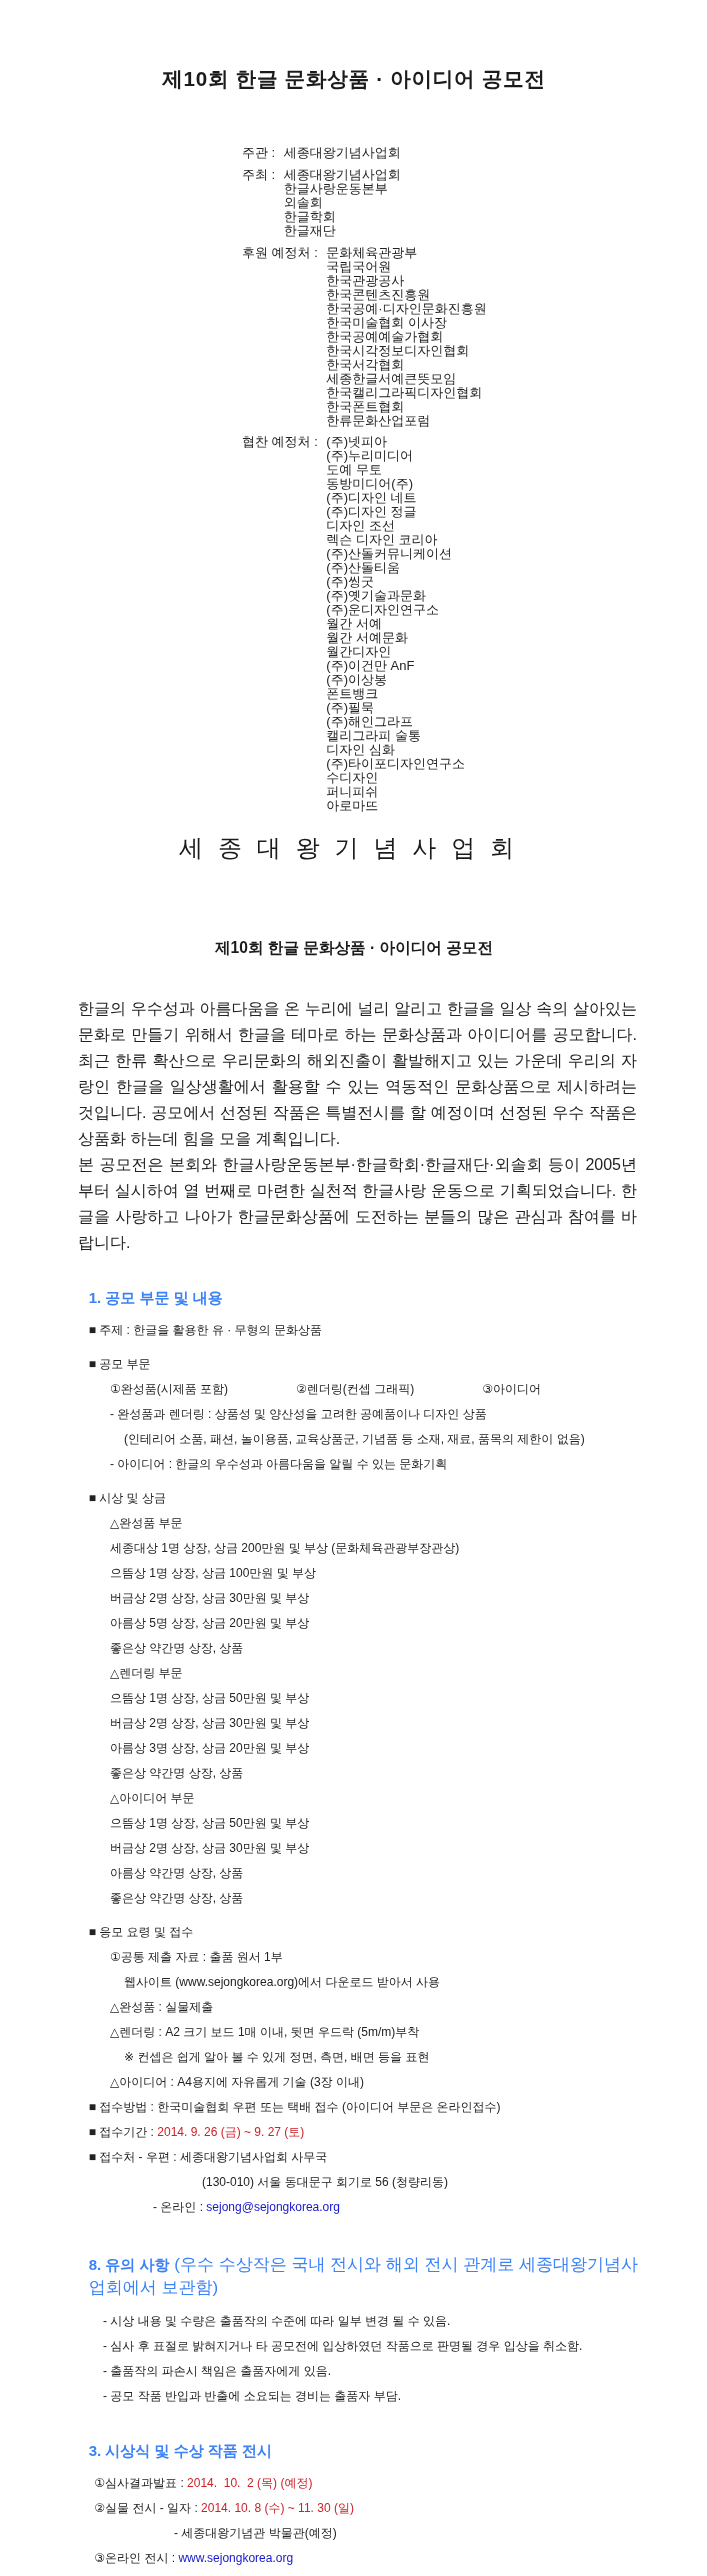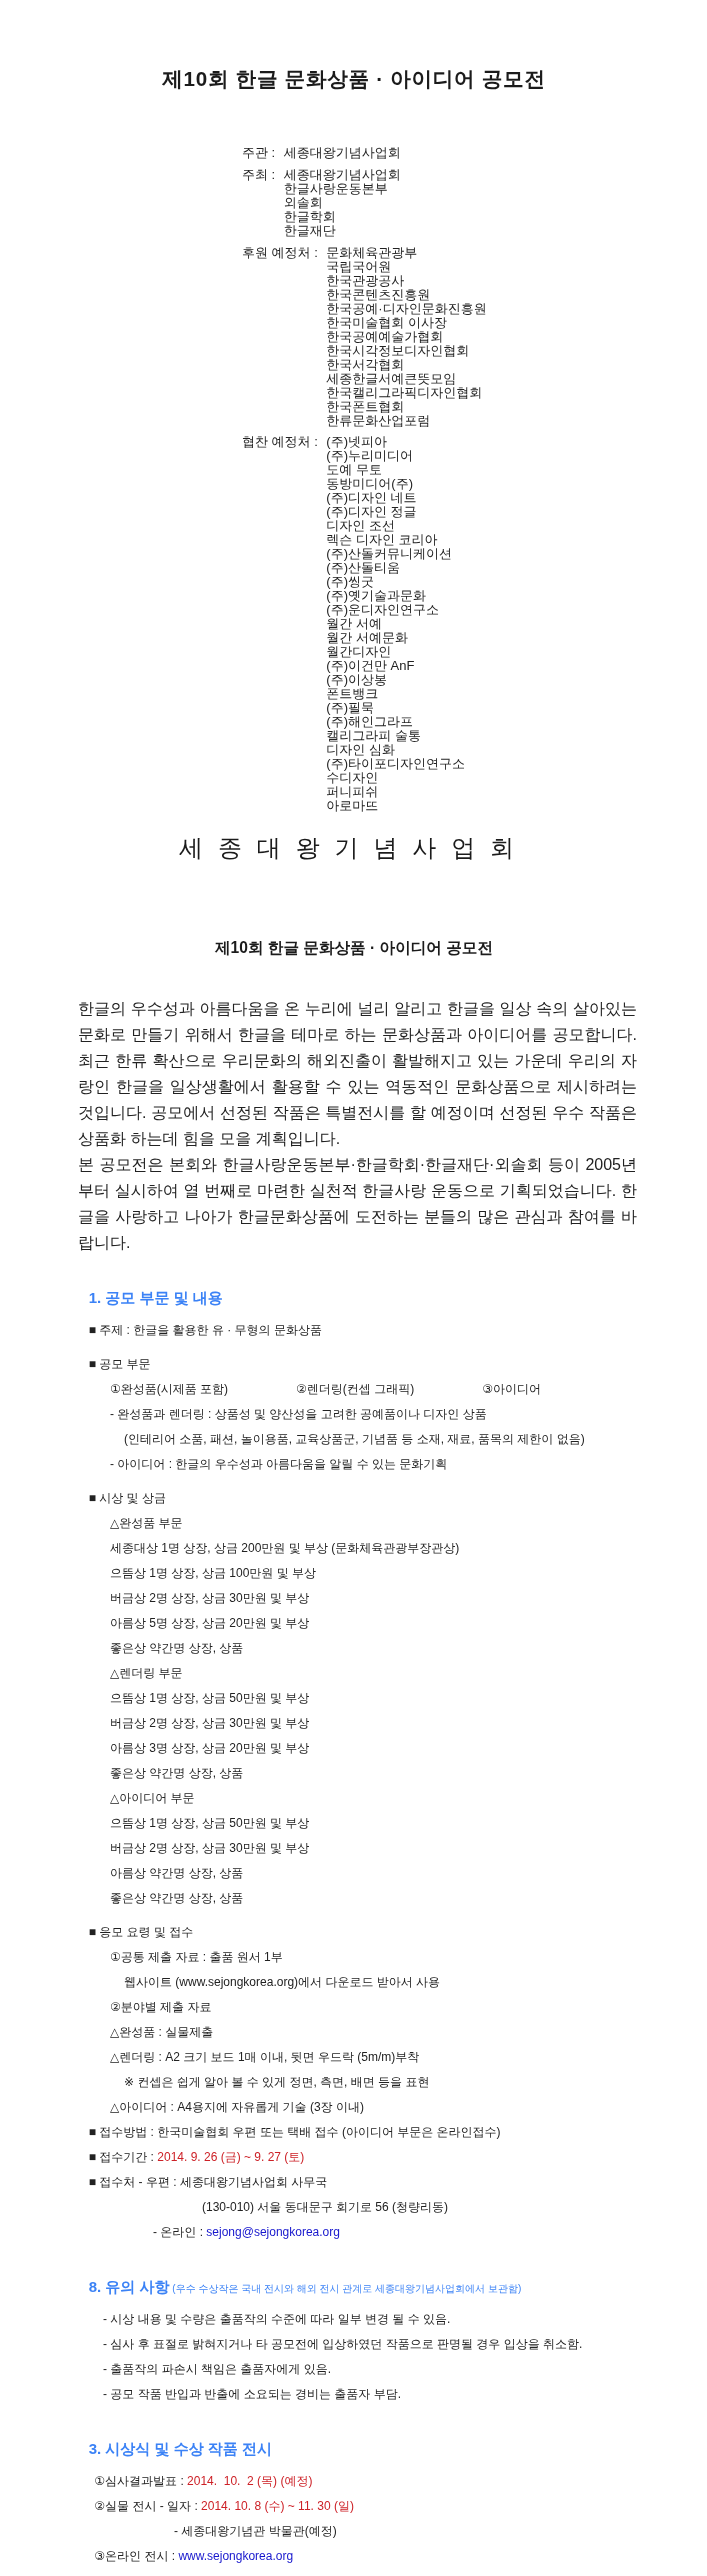--- a/index.html
+++ b/index.html
@@ -20,21 +20,21 @@
   .org-signature{
     margin-top:18.5px;text-align:center;font-size:24px;font-weight:400;
     letter-spacing:0.62em;color:#1b1b1b;
   }
   .body-title{margin:74px 0 0 0;text-align:center;font-size:15.6px;font-weight:bold;color:#1b1b1b;}
   .intro{margin:37px 71px 0 78px;width:559px;}
   .intro p{margin:0;font-size:16px;line-height:26px;text-align:justify;}
   #sections{margin-left:78px;width:568px;}
   .sec-heading{margin:33px 0 10px 0;padding-left:10.7px;font-size:15px;color:#3b82f6;}
   .sec-heading-text{font-weight:bold;}
-  .sec-heading-suffix{font-weight:normal;font-size:10px;}
+  .sec-heading-suffix{font-weight:normal;font-size:17px;}
   .line{font-size:12px;line-height:25px;}
   .line span{white-space:pre-wrap;}
   .spacer{height:9.2px;}
   .ind0{padding-left:10.7px;}
   .ind1{padding-left:32px;}
   .ind2{padding-left:46px;}
   .ind3{padding-left:75px;}
   .ind4{padding-left:124px;}
   .ind5{padding-left:96px;}
   .ind6{padding-left:16.3px;}
@@ -152,21 +152,20 @@
         <div class="line ind1"><span>좋은상 약간명 상장, 상품</span></div>
         <div class="line ind1"><span>△아이디어 부문</span></div>
         <div class="line ind1"><span>으뜸상 1명 상장, 상금 50만원 및 부상</span></div>
         <div class="line ind1"><span>버금상 2명 상장, 상금 30만원 및 부상</span></div>
         <div class="line ind1"><span>아름상 약간명 상장, 상품</span></div>
         <div class="line ind1"><span>좋은상 약간명 상장, 상품</span></div>
         <div class="spacer"></div>
         <div class="line ind0"><span>■ 응모 요령 및 접수</span></div>
         <div class="line ind1"><span>①공통 제출 자료 : 출품 원서 1부</span></div>
         <div class="line ind2"><span>웹사이트 (www.sejongkorea.org)에서 다운로드 받아서 사용</span></div>
-        <div class="line ind1"><span>②분야별 제출 자료</span></div>
         <div class="line ind1"><span>△완성품 : 실물제출</span></div>
         <div class="line ind1"><span>△렌더링 : A2 크기 보드 1매 이내, 뒷면 우드락 (5m/m)부착</span></div>
         <div class="line ind2"><span>※ 컨셉은 쉽게 알아 볼 수 있게 정면, 측면, 배면 등을 표현</span></div>
         <div class="line ind1"><span>△아이디어 : A4용지에 자유롭게 기술 (3장 이내)</span></div>
         <div class="line ind0"><span>■ 접수방법 : 한국미술협회 우편 또는 택배 접수 (아이디어 부문은 온라인접수)</span></div>
         <div class="line ind0"><span>■ 접수기간 : </span><span class="c-red">2014. 9. 26 (금) ~ 9. 27 (토)</span></div>
         <div class="line ind0"><span>■ 접수처 - 우편 : 세종대왕기념사업회 사무국</span></div>
         <div class="line ind4"><span>(130-010) 서울 동대문구 회기로 56 (청량리동)</span></div>
         <div class="line ind3"><span>- 온라인 : </span><span class="c-blue">sejong@sejongkorea.org</span></div>
       </section>

